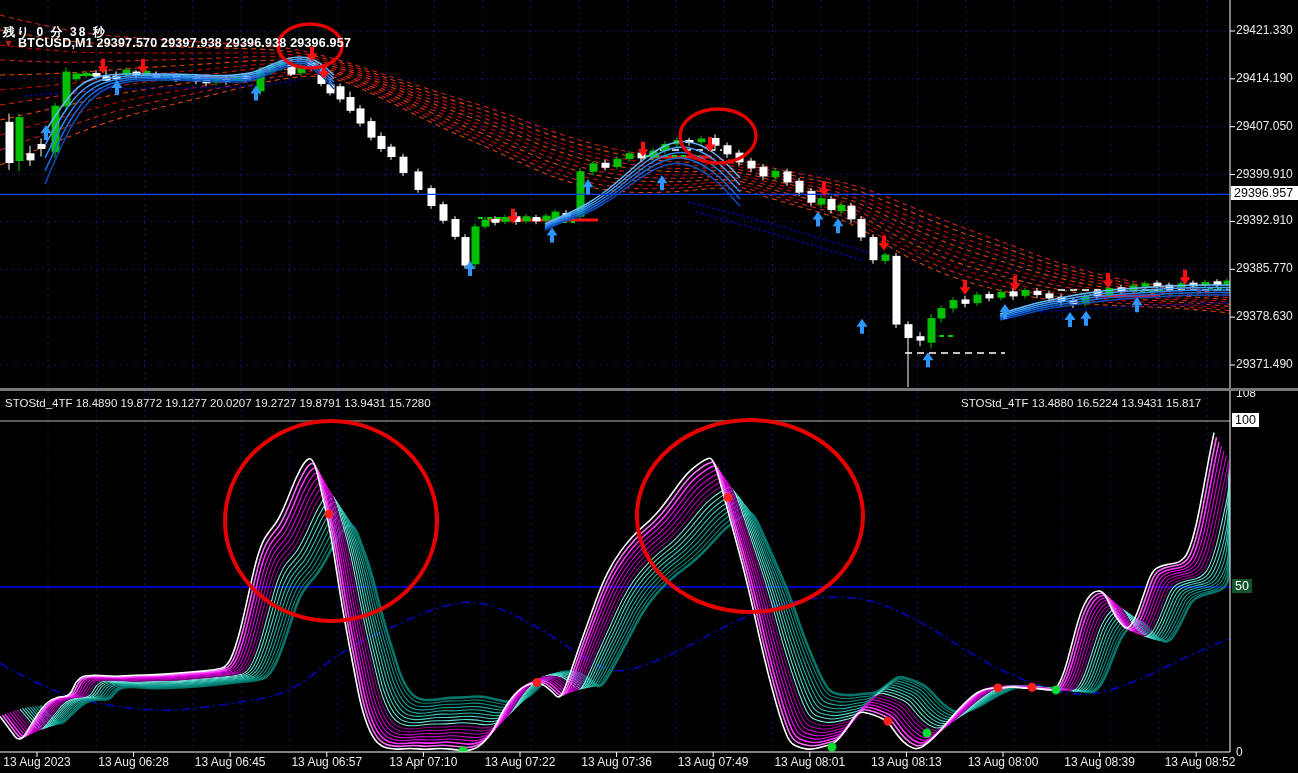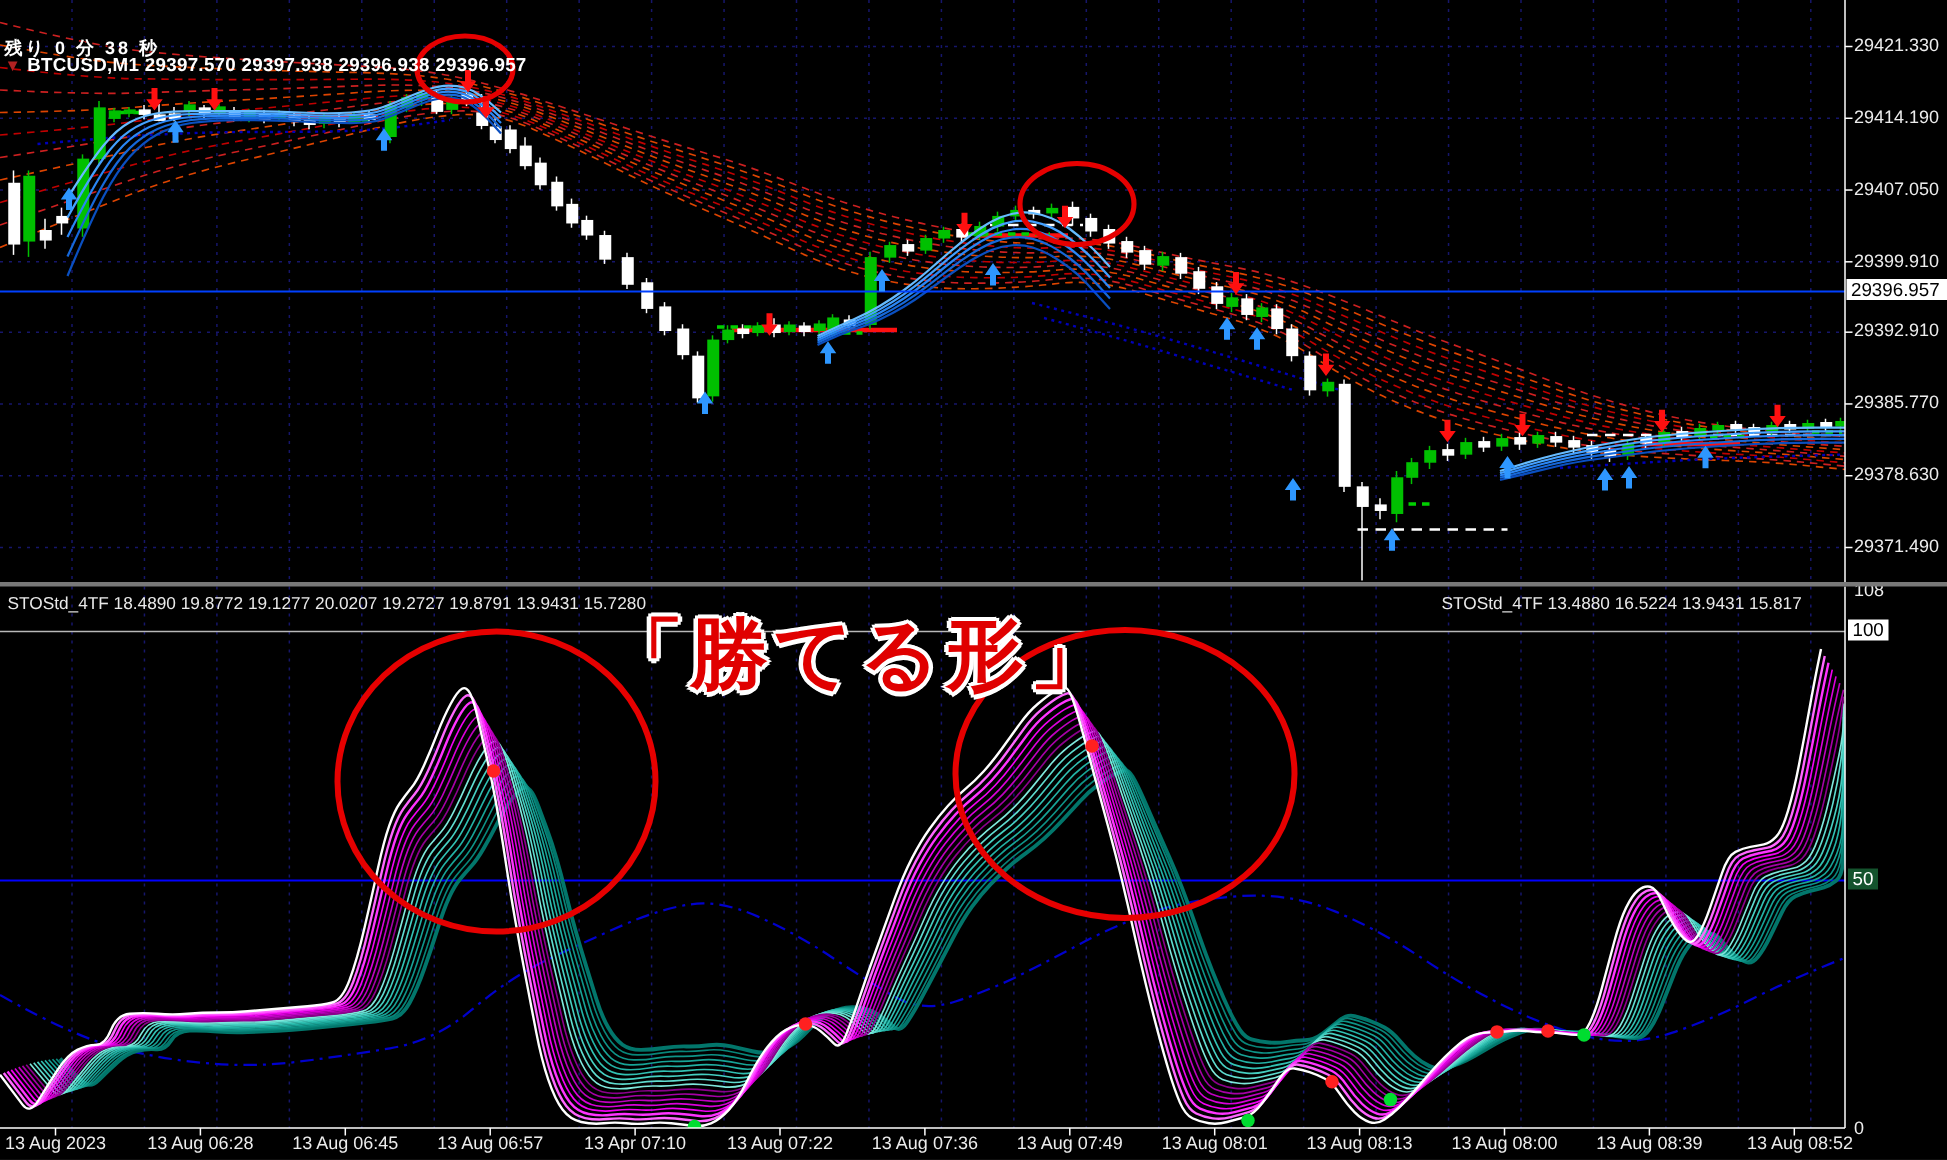--- a/index.html
+++ b/index.html
@@ -469,21 +469,20 @@
         <line x1="1196.1999999999998" y1="752" x2="1196.1999999999998" y2="757" stroke="#fff"></line>
       </g>
     </svg>
 
   <div class="txt title">
     <span class="tri">▼</span><span>BTCUSD,M1  29397.570 29397.938 29396.938 29396.957</span>
   </div>
 
   <div class="txt timer">残り 0 分 38 秒</div>
 
-  <div class="txt annotation">「勝てる形」</div>
 
   <div class="txt indlbl" style="left:5px">STOStd_4TF 18.4890 19.8772 19.1277 20.0207 19.2727 19.8791 13.9431 15.7280</div>
   <div class="txt indlbl" style="left:961px">STOStd_4TF 13.4880 16.5224 13.9431 15.817</div>
 
   <div class="separator"></div>
 
   <div id="axis-layer">
       <div class="axis-label" style="top:23px">29421.330</div>
       <div class="axis-label" style="top:70.8483146067619px">29414.190</div>
       <div class="axis-label" style="top:118.69662921349945px">29407.050</div>

